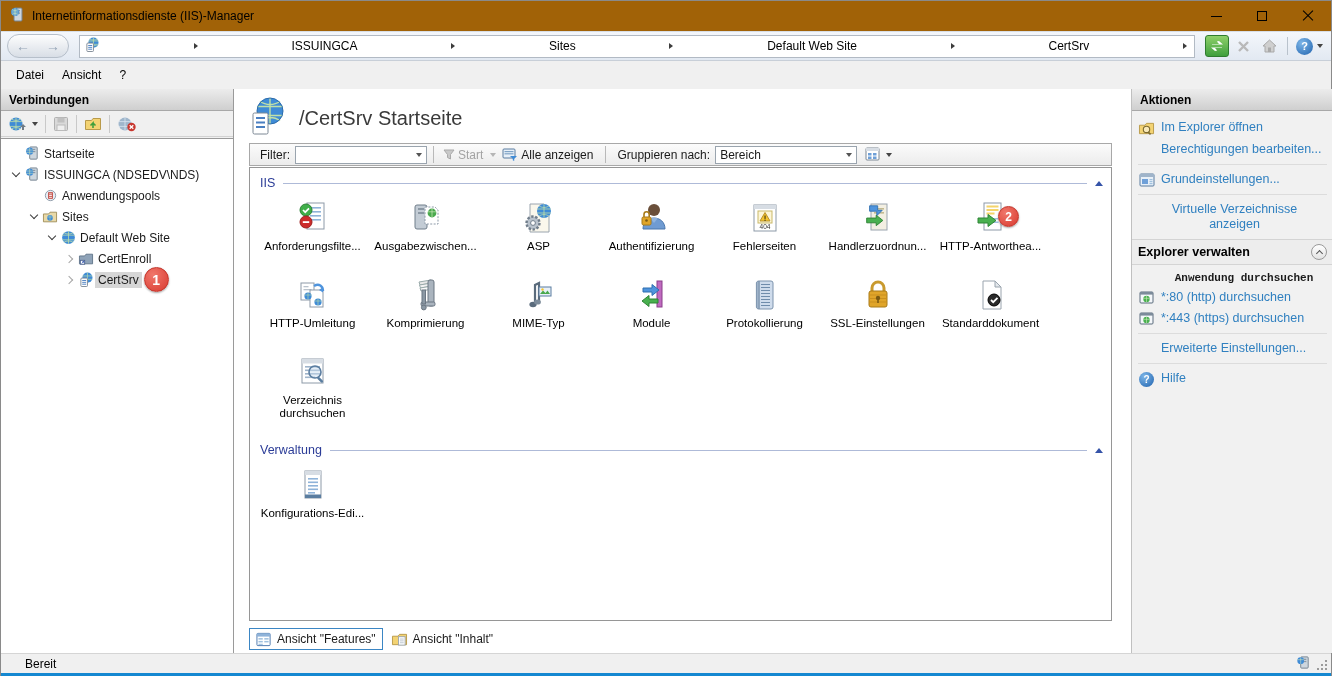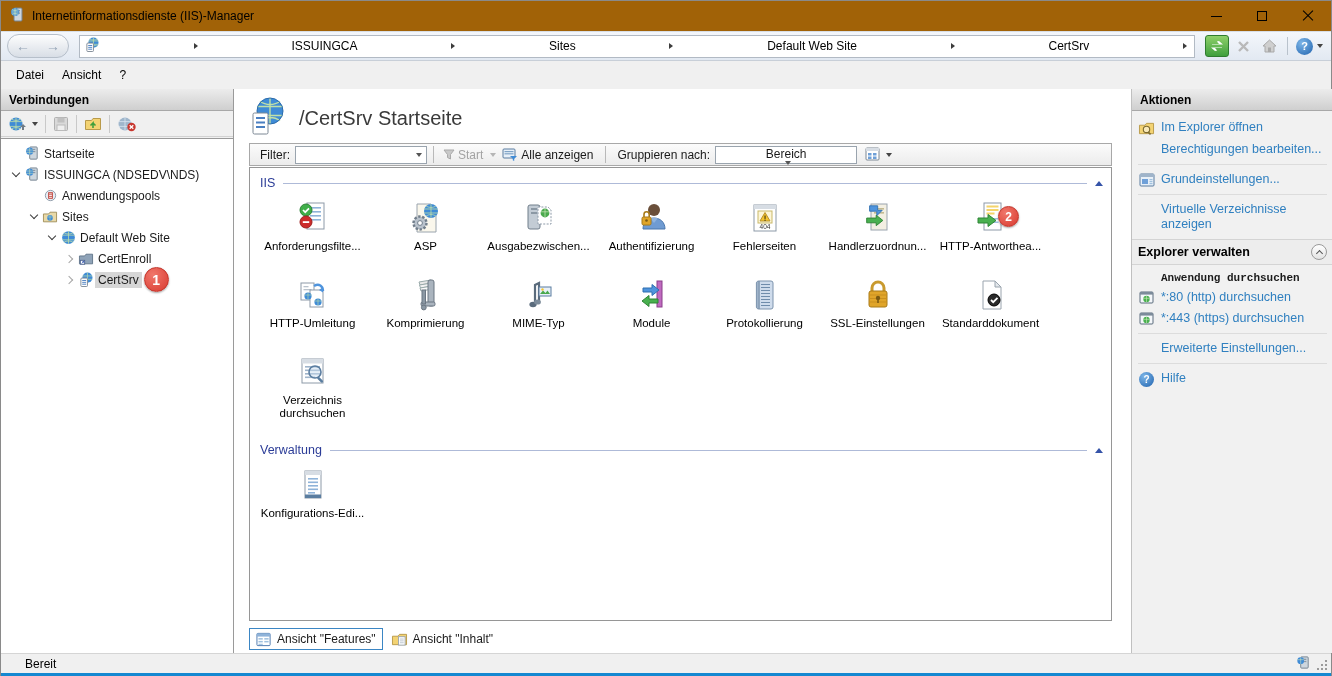--- a/index.html
+++ b/index.html
@@ -83,21 +83,21 @@
   .tile .tlabel { display:block; font-size:11.5px; line-height:13px; margin-top:3px; color:#000; }
 
   
   .tabs { position:absolute; top:539px; left:15px; display:flex; align-items:center; }
   .tab { display:flex; align-items:center; height:22px; padding:0 6px; margin-right:2px; }
   .tab.active { background:#fff; border:1px solid #3b86c4; }
   .tab .tlbl { margin-left:5px; }
 
   
   .right-panel { position:absolute; left:1130px; top:0; width:202px; height:564px; background:#f1f1f1; border-left:1px solid #c0c0c0; }
-  .actions { padding:6px 6px 0 6px; }
+  .actions { padding:6px 6px 0 6px;text-align:center; }
   .act-row { display:flex; align-items:flex-start; padding:3px 0; }
   .act-ico { width:17px; flex:0 0 17px; display:flex; justify-content:center; margin-right:6px; margin-top:1px; }
   .act-link { color:#3080c0; font-size:12.5px; line-height:15px; }
   .act-indent { padding-left:23px; }
   .act-sep { height:1px; background:#dcdcdc; margin:4px 0; }
   .sec-hdr { display:flex; align-items:center; justify-content:space-between; background:#ededed; border-top:1px solid #d4d4d4; border-bottom:1px solid #d4d4d4; padding:4px 6px; margin:4px -6px; }
   .sec-hdr .t { font-weight:bold; font-size:12.5px; color:#000; }
   .circ-chev { width:16px; height:16px; border-radius:50%; border:1px solid #9a9a9a; background:linear-gradient(#fff,#e3e3e3); display:flex; align-items:center; justify-content:center; }
   .circ-chev i { width:5px; height:5px; border-left:1.5px solid #555; border-top:1.5px solid #555; transform:rotate(45deg); margin-top:2px; }
   .bold-sub { font-weight:bold; font-size:11px; padding:3px 0 3px 23px;font-family:Liberation Mono, monospace; }
@@ -368,21 +368,21 @@
           <svg width="16" height="14" viewBox="0 0 16 14">
               <rect x="1" y="1" width="12" height="9" rx="1" fill="#e8f0f8" stroke="#5a7da0"></rect>
               <rect x="2.5" y="3" width="9" height="1.2" fill="#7fa3c6"></rect>
               <rect x="2.5" y="5.2" width="9" height="1.2" fill="#7fa3c6"></rect>
               <path d="M8 8h7l-2.8 2.8V13l-1.4-.8v-1.4z" fill="#3f8bd6"></path>
             </svg>
           <span class="lbl">Alle anzeigen</span>
         </div>
         <span class="fb-sep"></span>
         <span class="fb-label">Gruppieren nach:</span>
-        <span class="fb-combo" style="width:142px; justify-content:space-between;flex-direction:column;">
+        <span class="fb-combo" style="width:142px; justify-content:space-between;">
           <span>Bereich</span>
           <span class="caret-dn"></span>
         </span>
         <div class="fb-grid-btn" style="margin-left:6px;">
           <svg width="17" height="15" viewBox="0 0 17 15">
               <rect x="1" y="1" width="13" height="12" rx="1" fill="#fff" stroke="#7c8894"></rect>
               <rect x="1" y="1" width="13" height="3" fill="#d7dde4"></rect>
               <rect x="3" y="6" width="3.5" height="2.5" fill="#6fa0d8"></rect>
               <rect x="8" y="6" width="3.5" height="2.5" fill="#6fa0d8"></rect>
               <rect x="3" y="9.5" width="3.5" height="2.5" fill="#6fa0d8"></rect>
@@ -415,42 +415,42 @@
                   <circle cx="10" cy="21" r="6" fill="#cc2b2b" stroke="#9e1f1f"></circle>
                   <rect x="6.8" y="20.2" width="6.4" height="1.8" fill="#fff"></rect>
                 </svg>
               </span>
             <span class="tlabel">Anforderungsfilte...</span>
           </div>
 
           <div class="tile">
             <span class="ticon">
                 <svg width="34" height="34" viewBox="0 0 34 34">
-                  <path d="M8 3h14l5 5v23H8z" fill="#faf7ec" stroke="#9aa4ae"></path>
-                  <circle cx="22" cy="10" r="7" fill="#3f8bd6"></circle>
-                  <path d="M15.2 8h13.6M15.2 12h13.6M22 3.2v13.6M17 4.8c3 2.2 7 2.2 10 0M17 15.2c3-2.2 7-2.2 10 0" stroke="#bfe0a8" stroke-width=".8" fill="none"></path>
-                  <circle cx="11" cy="22" r="6.5" fill="#b9c2cc" stroke="#717e8b" stroke-dasharray="2.4 1.6" stroke-width="2.4"></circle>
-                  <circle cx="11" cy="22" r="2.4" fill="#fff" stroke="#717e8b"></circle>
-                </svg>
-              </span>
-            <span class="tlabel">ASP</span>
-          </div>
-
-          <div class="tile">
-            <span class="ticon">
-                <svg width="34" height="34" viewBox="0 0 34 34">
                   <rect x="6" y="4" width="12" height="24" rx="2" fill="#c3ccd5" stroke="#717e8b"></rect>
                   <rect x="9" y="7" width="6" height="2" fill="#8b98a4"></rect>
                   <rect x="9" y="11" width="6" height="2" fill="#8b98a4"></rect>
                   <path d="M16 6h10l3 3v14H16z" fill="#fff" stroke="#8d9aa8" stroke-dasharray="2 1.4"></path>
                   <circle cx="23" cy="12" r="4.4" fill="#4aa94e"></circle>
                   <path d="M18.8 10.8h8.4M23 7.8v8.4" stroke="#cfe9bc" stroke-width=".7" fill="none"></path>
                 </svg>
               </span>
             <span class="tlabel">Ausgabezwischen...</span>
+          </div>
+
+          <div class="tile">
+            <span class="ticon">
+                <svg width="34" height="34" viewBox="0 0 34 34">
+                  <path d="M8 3h14l5 5v23H8z" fill="#faf7ec" stroke="#9aa4ae"></path>
+                  <circle cx="22" cy="10" r="7" fill="#3f8bd6"></circle>
+                  <path d="M15.2 8h13.6M15.2 12h13.6M22 3.2v13.6M17 4.8c3 2.2 7 2.2 10 0M17 15.2c3-2.2 7-2.2 10 0" stroke="#bfe0a8" stroke-width=".8" fill="none"></path>
+                  <circle cx="11" cy="22" r="6.5" fill="#b9c2cc" stroke="#717e8b" stroke-dasharray="2.4 1.6" stroke-width="2.4"></circle>
+                  <circle cx="11" cy="22" r="2.4" fill="#fff" stroke="#717e8b"></circle>
+                </svg>
+              </span>
+            <span class="tlabel">ASP</span>
           </div>
 
           <div class="tile">
             <span class="ticon">
                 <svg width="34" height="34" viewBox="0 0 34 34">
                   <circle cx="19" cy="9" r="6" fill="#6a4f3a"></circle>
                   <path d="M8 28c0-7 5-11 11-11s11 4 11 11z" fill="#6f9bd2" stroke="#4a76ad"></path>
                   <path d="M15 17l4 5 4-5" fill="#8fb3de"></path>
                   <rect x="7" y="16" width="9" height="8" rx="1.4" fill="#e0a52a" stroke="#a87a18"></rect>
                   <path d="M9 16v-2.6a2.6 2.6 0 015.2 0V16" fill="none" stroke="#a87a18" stroke-width="1.6"></path>

